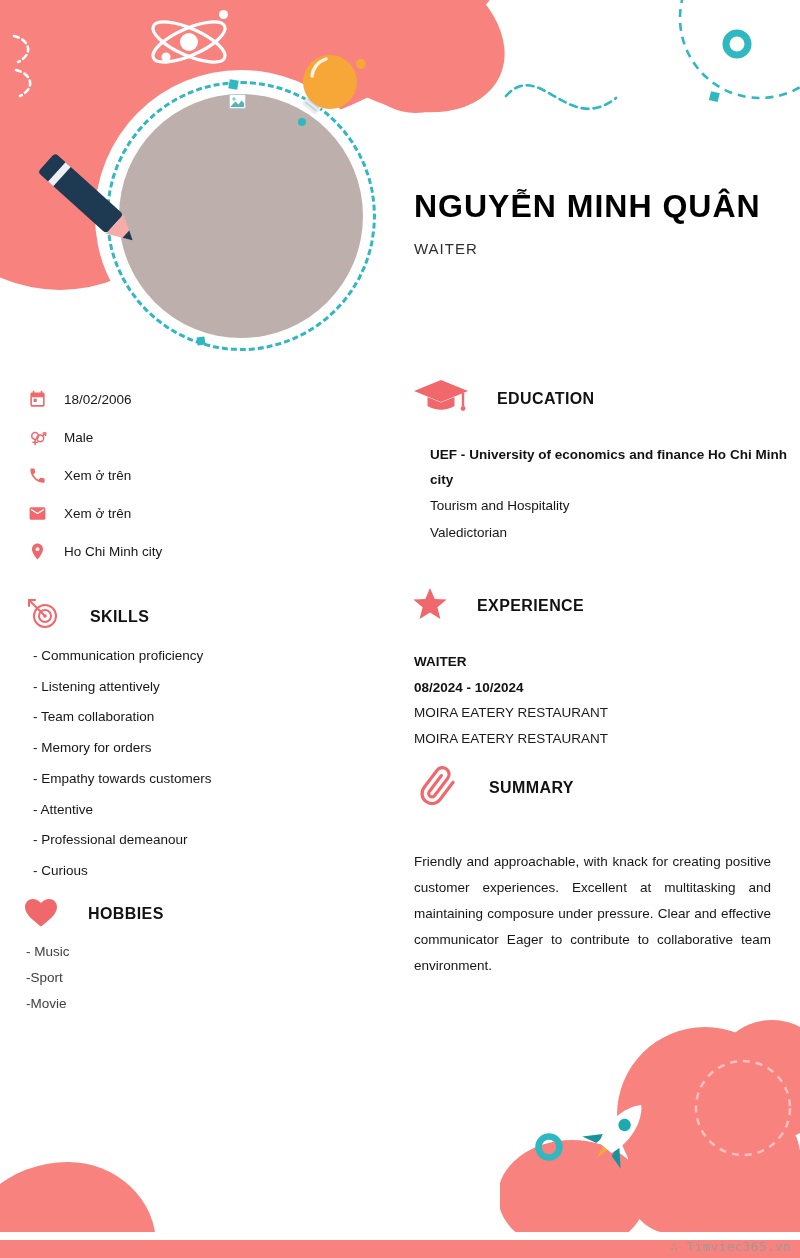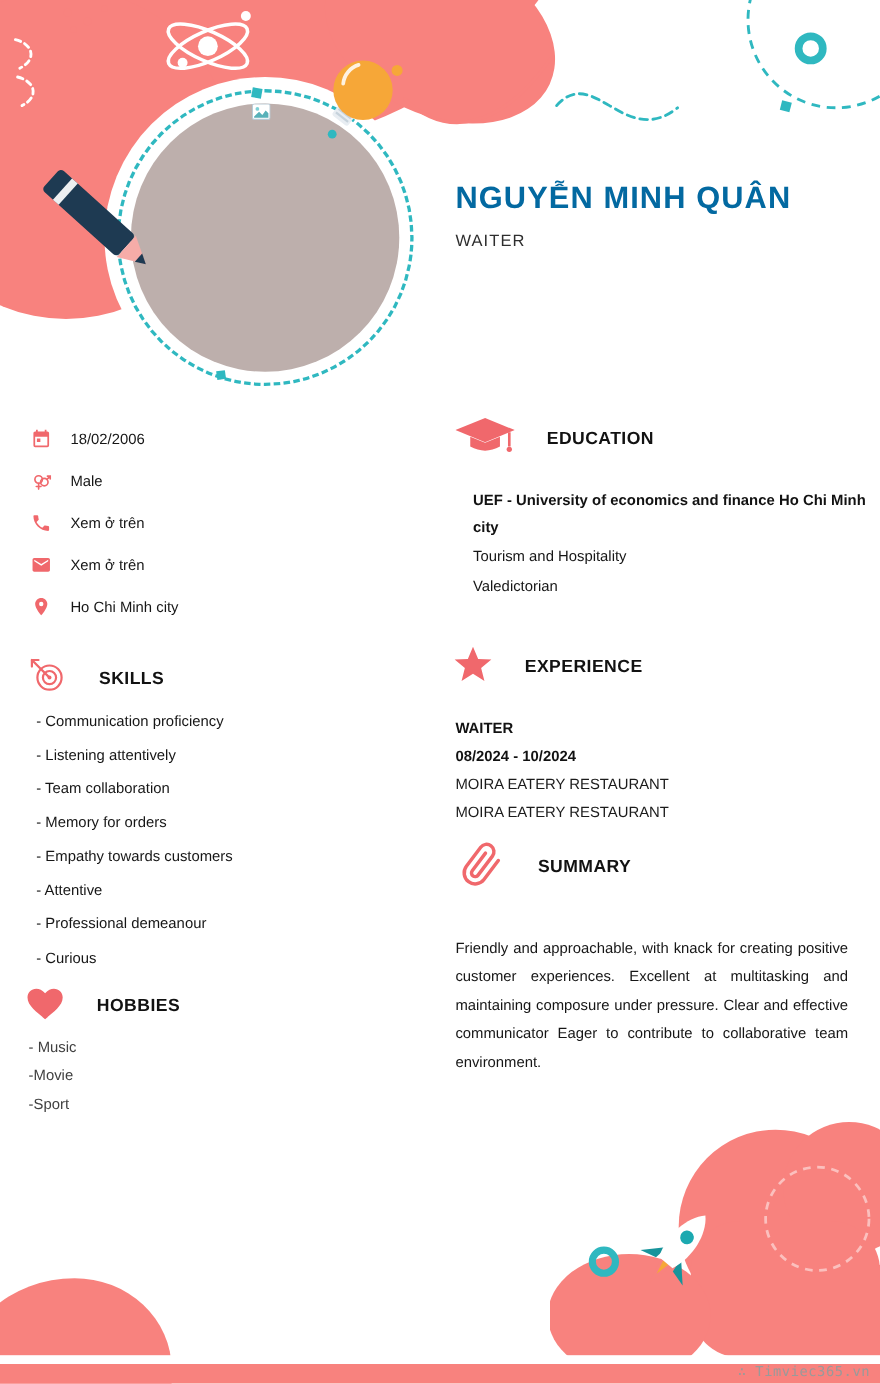--- a/index.html
+++ b/index.html
@@ -24,21 +24,21 @@
   .ring-handle { position:absolute; background:#2FB8C0; }
   .rh1 { left:229px; top:80px; width:9px; height:9px; transform:rotate(10deg); }
   .rh2 { left:197px; top:337px; width:8px; height:8px; transform:rotate(-8deg); }
 
   .deco-z1 { z-index:1; } .deco-z2 { z-index:2; } .deco-z3 { z-index:3; }
   .deco-z4 { z-index:4; } .deco-z5 { z-index:5; }
   .content-z { z-index:6; }
 
   
   .name-block { left:414px; top:164px; width:370px; }
-  .cv-name { font-size:28px; font-weight:700; letter-spacing:1px; color:#0369a1; }
+  .cv-name { font-size:32px; font-weight:700; letter-spacing:1px; color:#000000;margin-top:24px; }
   .cv-title { margin-top:15px; font-size:15px; letter-spacing:1px; color:#2e2e2e; }
 
   
   .info-list { left:28px; top:380px; width:340px; list-style:none; }
   .info-row { display:flex; align-items:center; height:38px; }
   .info-icon { width:20px; height:20px; flex:0 0 20px; display:flex; align-items:center; }
   .info-text { margin-left:16px; font-size:13.5px; color:#161616; }
 
   .section-head { display:flex; align-items:center; gap:29px; }
   .section-head h2 { font-size:16px; font-weight:700; letter-spacing:.4px; color:#121212; }
@@ -221,22 +221,22 @@
   <div class="abs section-head hobbies-head content-z">
     <span>
       <svg width="36" height="32" viewBox="0 0 24 22" fill="#F0686C">
           <path d="M12 21C8 17.5 1 13 1 7.5 1 4.4 3.4 2 6.5 2 8.4 2 10.2 2.9 12 4.8 13.8 2.9 15.6 2 17.5 2 20.6 2 23 4.4 23 7.5 23 13 16 17.5 12 21z"></path>
         </svg>
     </span>
     <h2>HOBBIES</h2>
   </div>
   <ul class="abs hobbies-list content-z">
     <li>- Music</li>
+    <li>-Sport</li>
     <li>-Movie</li>
-    <li>-Sport</li>
   </ul>
 
   <div class="abs section-head edu-head content-z">
     <span>
       <svg width="54" height="38" viewBox="0 0 54 38">
         <polygon points="27,2 54,13 27,24 0,13" fill="#F0686C"></polygon>
         <path d="M13.5 19 V28 Q27 35.5 40.5 28 V19 L27 24.6 Z" fill="#F0686C"></path>
         <path d="M49 15 V28" stroke="#F0686C" stroke-width="2.4" fill="none"></path>
         <circle cx="49" cy="30.5" r="2.4" fill="#F0686C"></circle>
       </svg>

